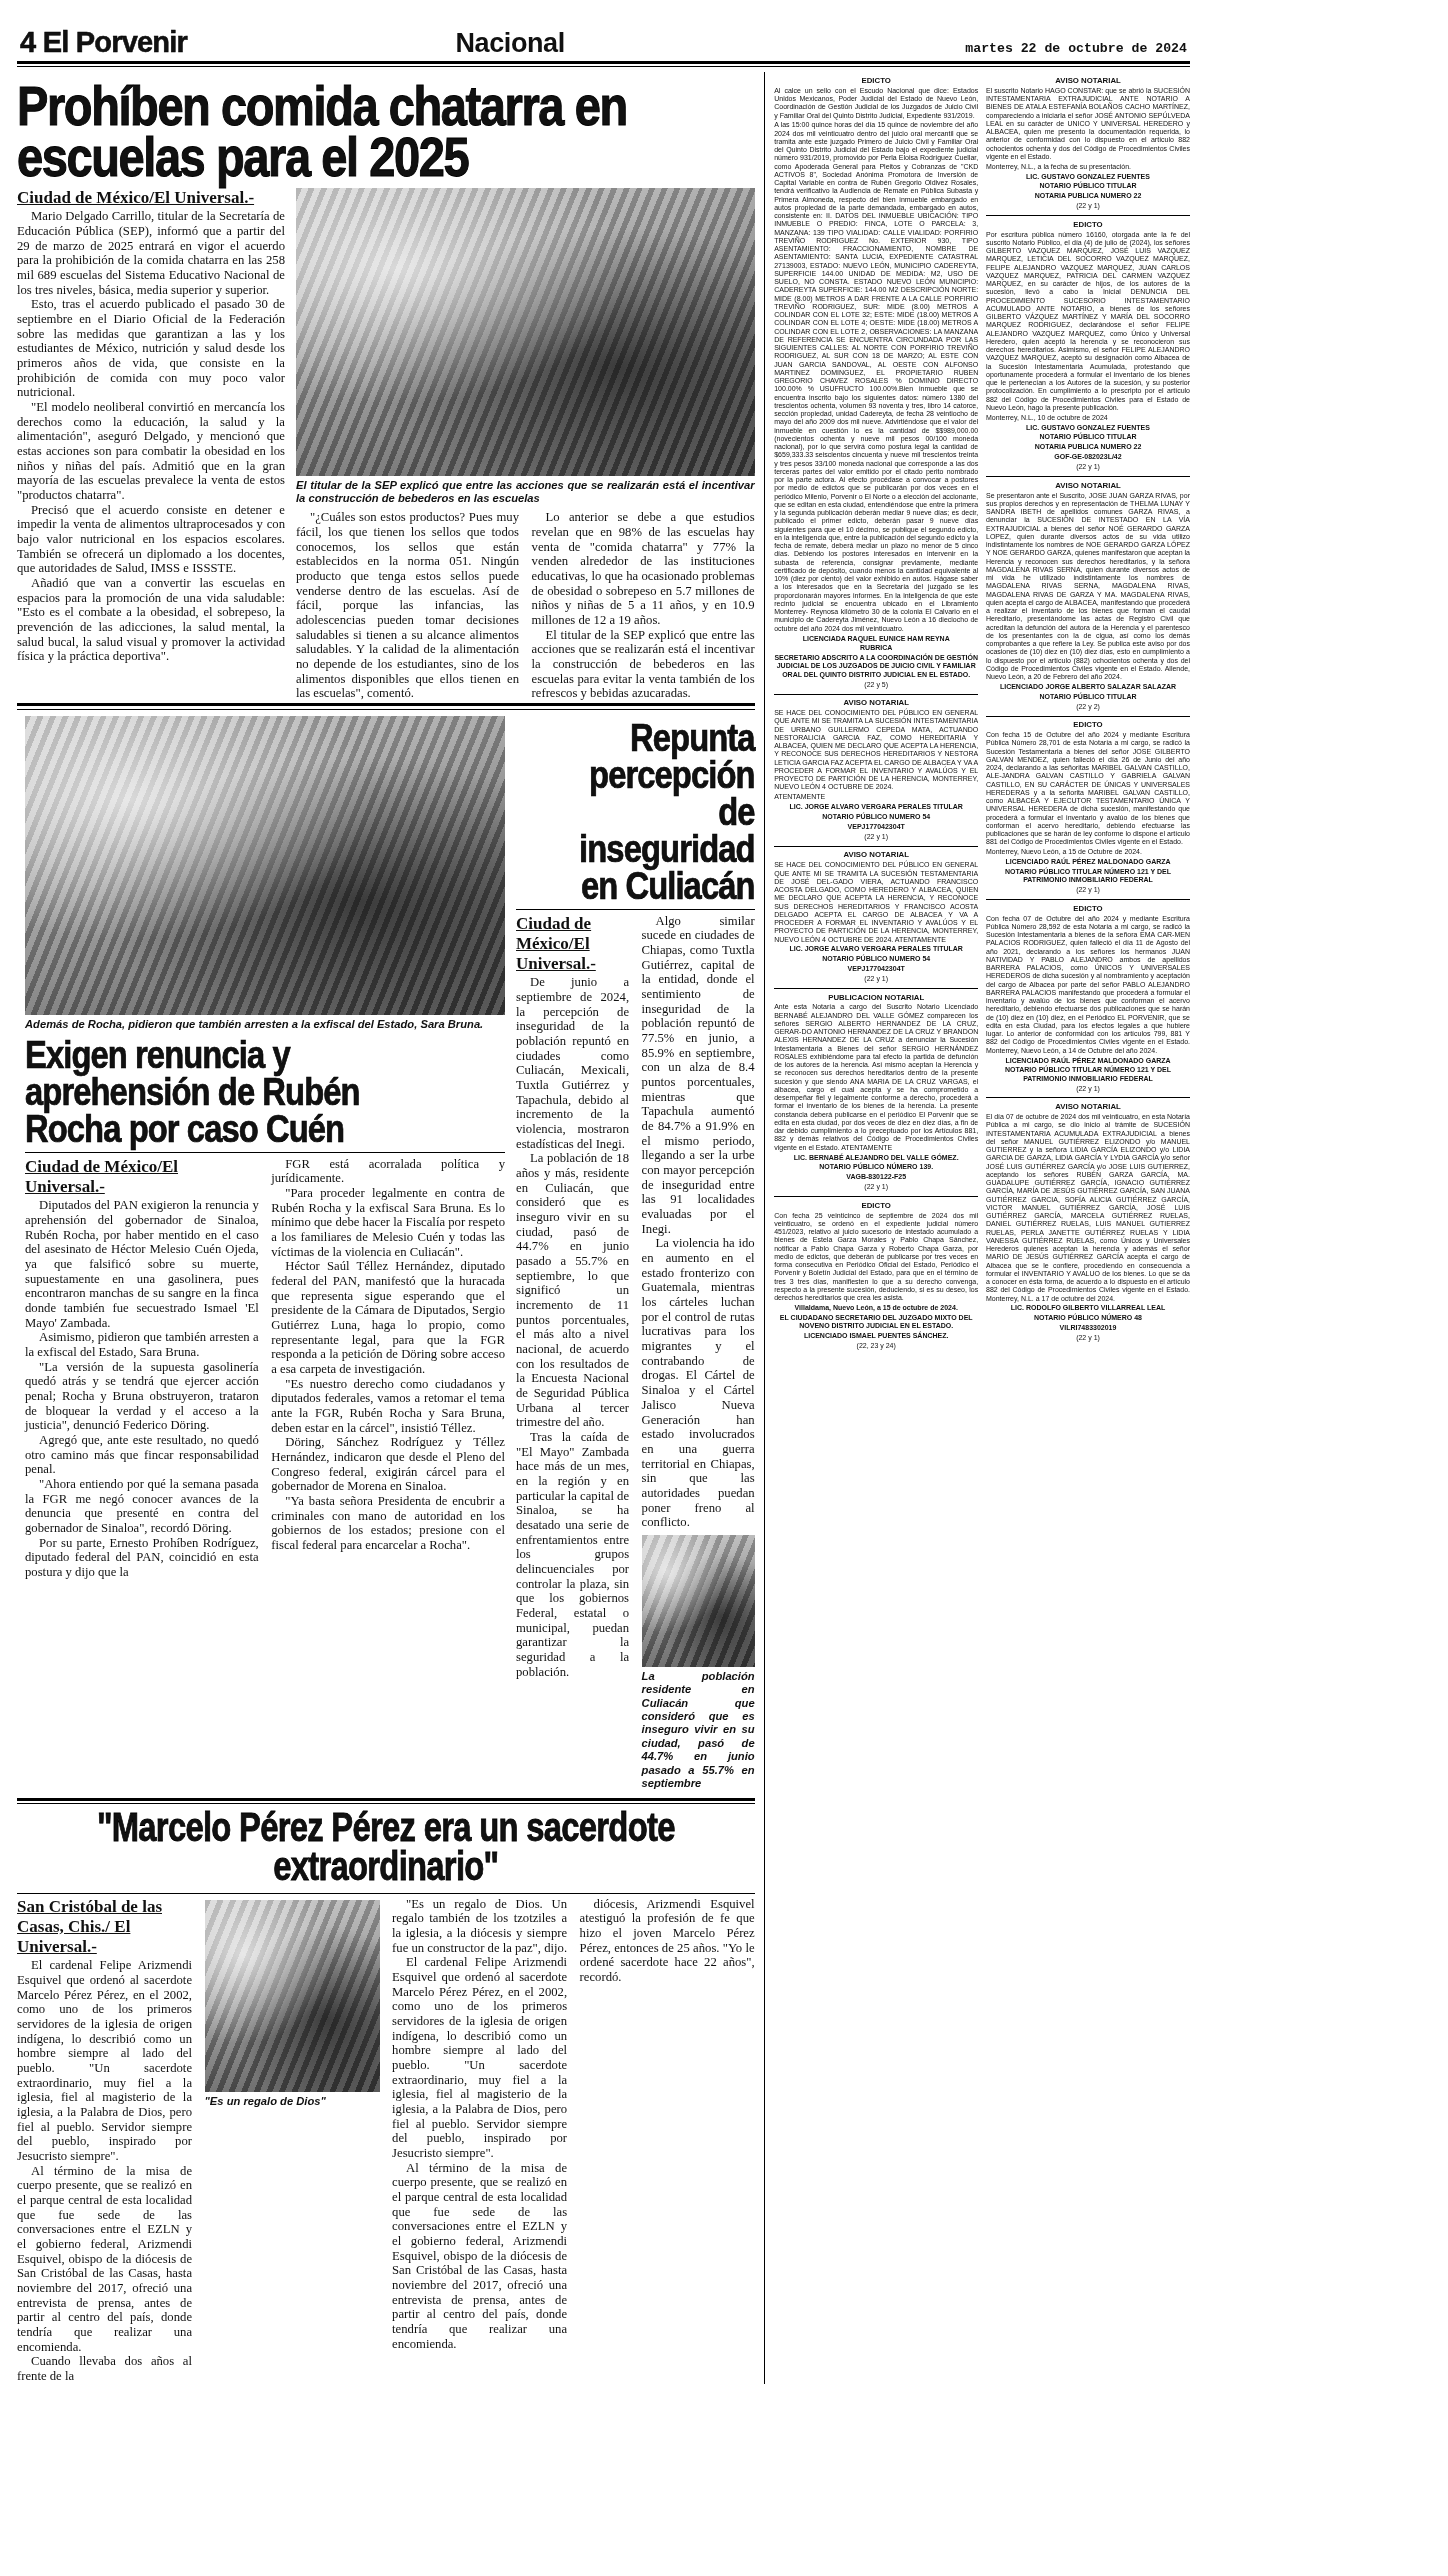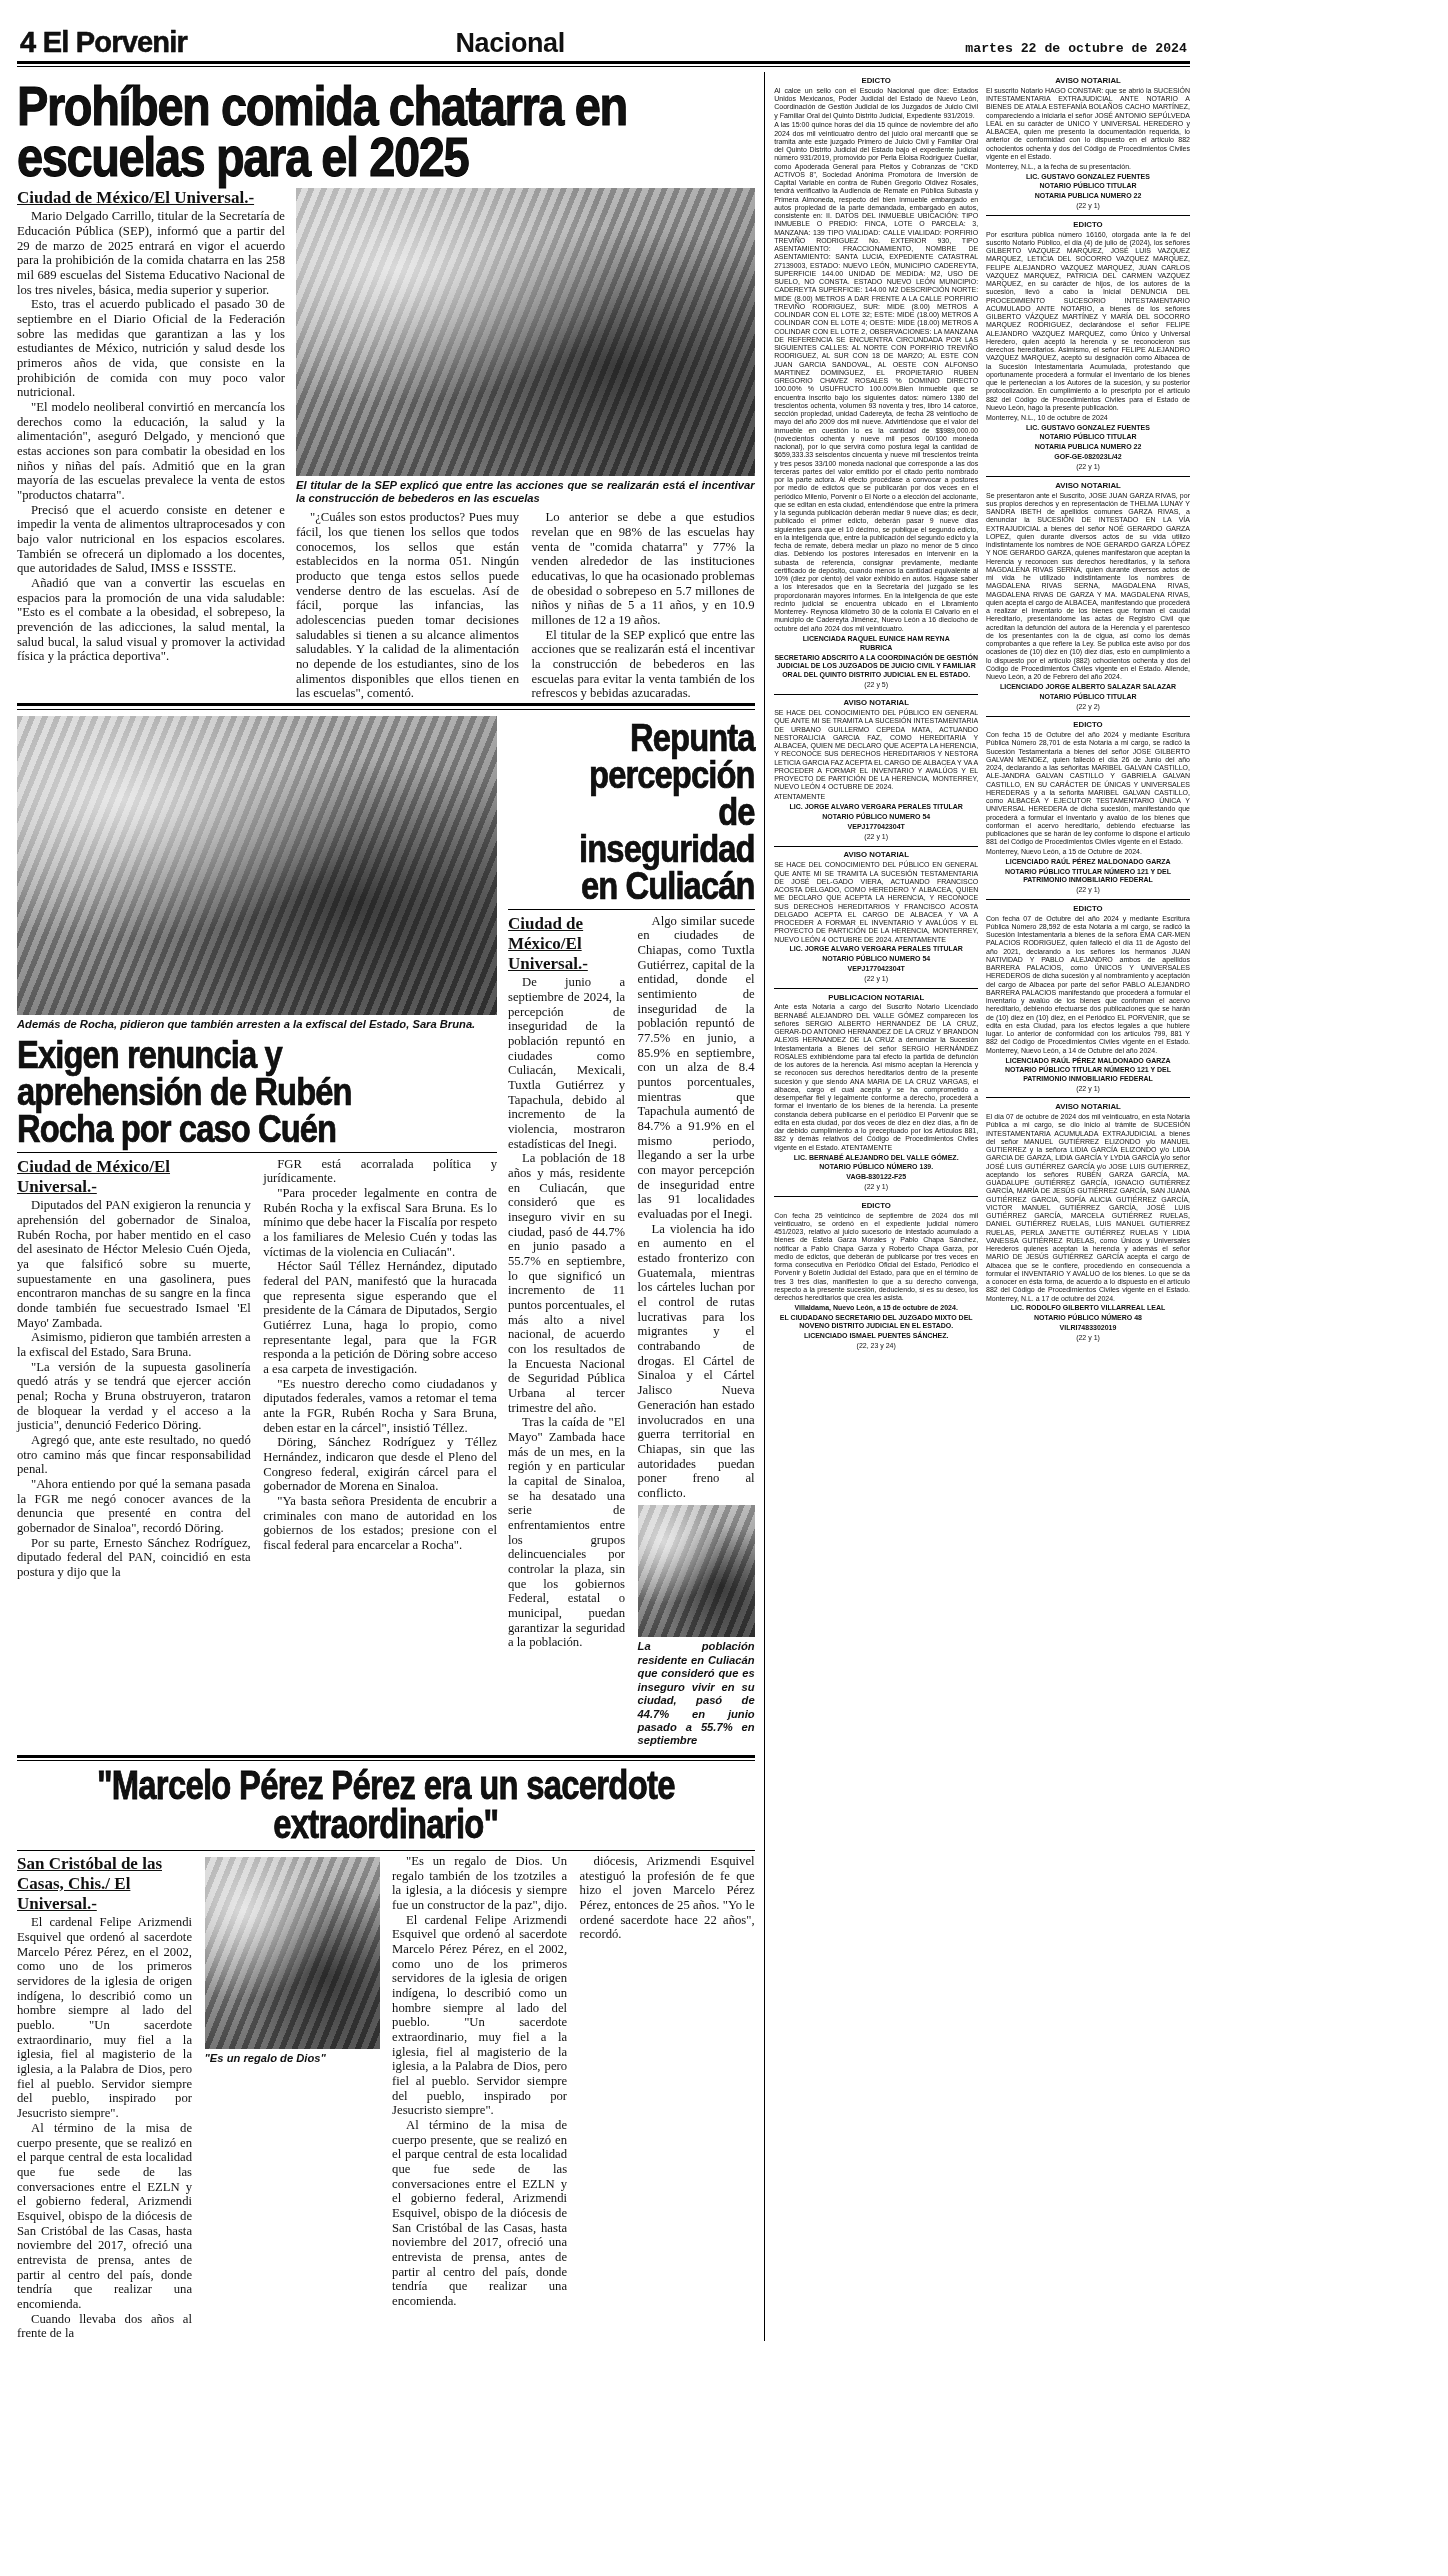--- a/index.html
+++ b/index.html
@@ -77,21 +77,21 @@
   .b1 { display:flex; gap:11px; margin-top:1.6px; }
   .b1 .c1 { width:268px; }
   .b1 .rest { flex:1; }
   .b1 .photo { height:288px; width:100%; }
 
   .cols3 { display:flex; gap:12.5px; margin-top:4.7px; }
   .cols3 > div { flex:1; }
 
   
   .b2 { display:flex; gap:11px; margin-top:6.2px; }
-  .b2 .leftphoto { width:480px; }
+  .b2 .leftphoto { width:480px;margin-left:8px; }
   .b2 .leftphoto .photo { height:299px; }
   .b2 .rightart { flex:1; }
 
   
   .b4 { display:flex; gap:12.5px; margin-top:3.1px; }
   .b4 > div { flex:1; }
   .b4 .photo { height:192px; width:100%; margin:3.1px 0 2.3px; }
 </style>
 </head>
 <body>
@@ -144,21 +144,21 @@
           <h2 class="sub-headline">Exigen renuncia y aprehensión de Rubén Rocha por caso Cuén</h2>
           <div class="rule-thin"></div>
           <div class="cols3" style="margin-top:3.9px">
             <div class="art-col">
               <div class="byline">Ciudad de México/El Universal.-</div>
               <p>Diputados del PAN exigieron la renuncia y aprehensión del gobernador de Sinaloa, Rubén Rocha, por haber mentido en el caso del asesinato de Héctor Melesio Cuén Ojeda, ya que falsificó sobre su muerte, supuestamente en una gasolinera, pues encontraron manchas de su sangre en la finca donde también fue secuestrado Ismael 'El Mayo' Zambada.</p>
               <p>Asimismo, pidieron que también arresten a la exfiscal del Estado, Sara Bruna.</p>
               <p>"La versión de la supuesta gasolinería quedó atrás y se tendrá que ejercer acción penal; Rocha y Bruna obstruyeron, trataron de bloquear la verdad y el acceso a la justicia", denunció Federico Döring.</p>
               <p>Agregó que, ante este resultado, no quedó otro camino más que fincar responsabilidad penal.</p>
               <p>"Ahora entiendo por qué la semana pasada la FGR me negó conocer avances de la denuncia que presenté en contra del gobernador de Sinaloa", recordó Döring.</p>
-              <p>Por su parte, Ernesto Sánchez Rodríguez, diputado federal del PAN, coincidió en esta postura y dijo que la</p>
+              <p>Por su parte, Ernesto Prohíben Rodríguez, diputado federal del PAN, coincidió en esta postura y dijo que la</p>
             </div>
             <div class="art-col">
               <p>FGR está acorralada política y jurídicamente.</p>
               <p>"Para proceder legalmente en contra de Rubén Rocha y la exfiscal Sara Bruna. Es lo mínimo que debe hacer la Fiscalía por respeto a los familiares de Melesio Cuén y todas las víctimas de la violencia en Culiacán".</p>
               <p>Héctor Saúl Téllez Hernández, diputado federal del PAN, manifestó que la huracada que representa sigue esperando que el presidente de la Cámara de Diputados, Sergio Gutiérrez Luna, haga lo propio, como representante legal, para que la FGR responda a la petición de Döring sobre acceso a esa carpeta de investigación.</p>
               <p>"Es nuestro derecho como ciudadanos y diputados federales, vamos a retomar el tema ante la FGR, Rubén Rocha y Sara Bruna, deben estar en la cárcel", insistió Téllez.</p>
               <p>Döring, Sánchez Rodríguez y Téllez Hernández, indicaron que desde el Pleno del Congreso federal, exigirán cárcel para el gobernador de Morena en Sinaloa.</p>
               <p>"Ya basta señora Presidenta de encubrir a criminales con mano de autoridad en los gobiernos de los estados; presione con el fiscal federal para encarcelar a Rocha".</p>
             </div>
           </div>

